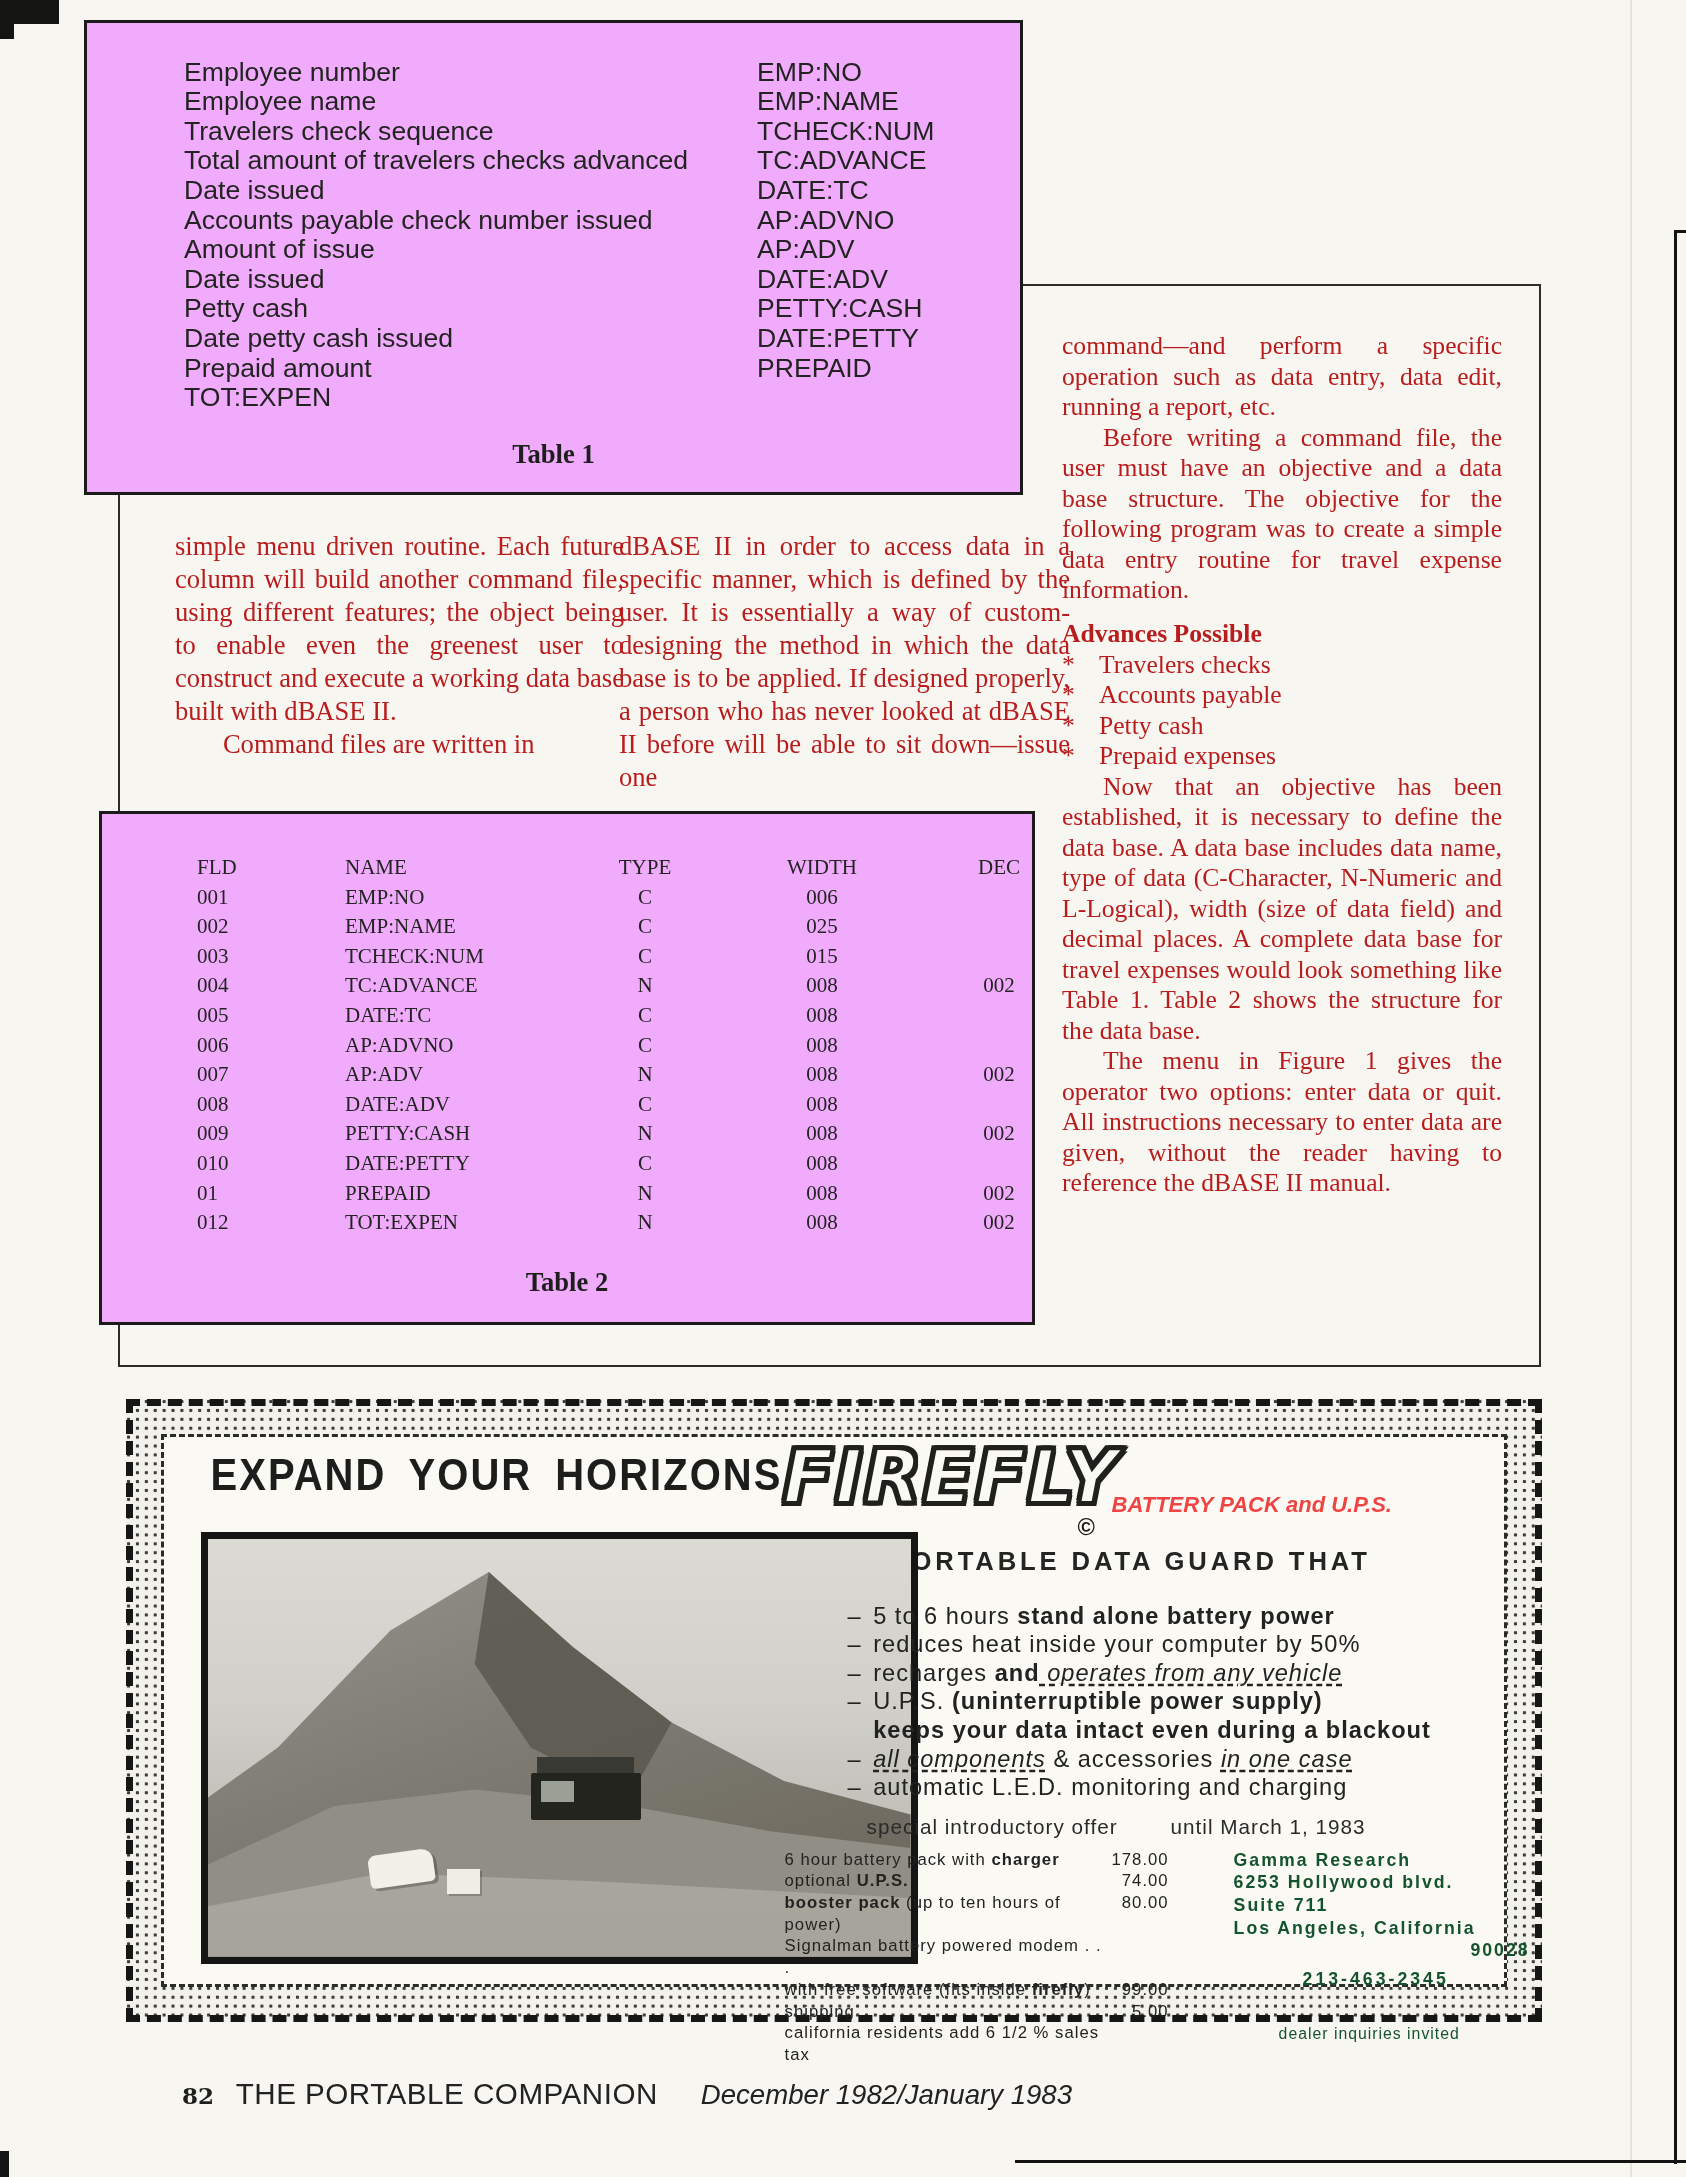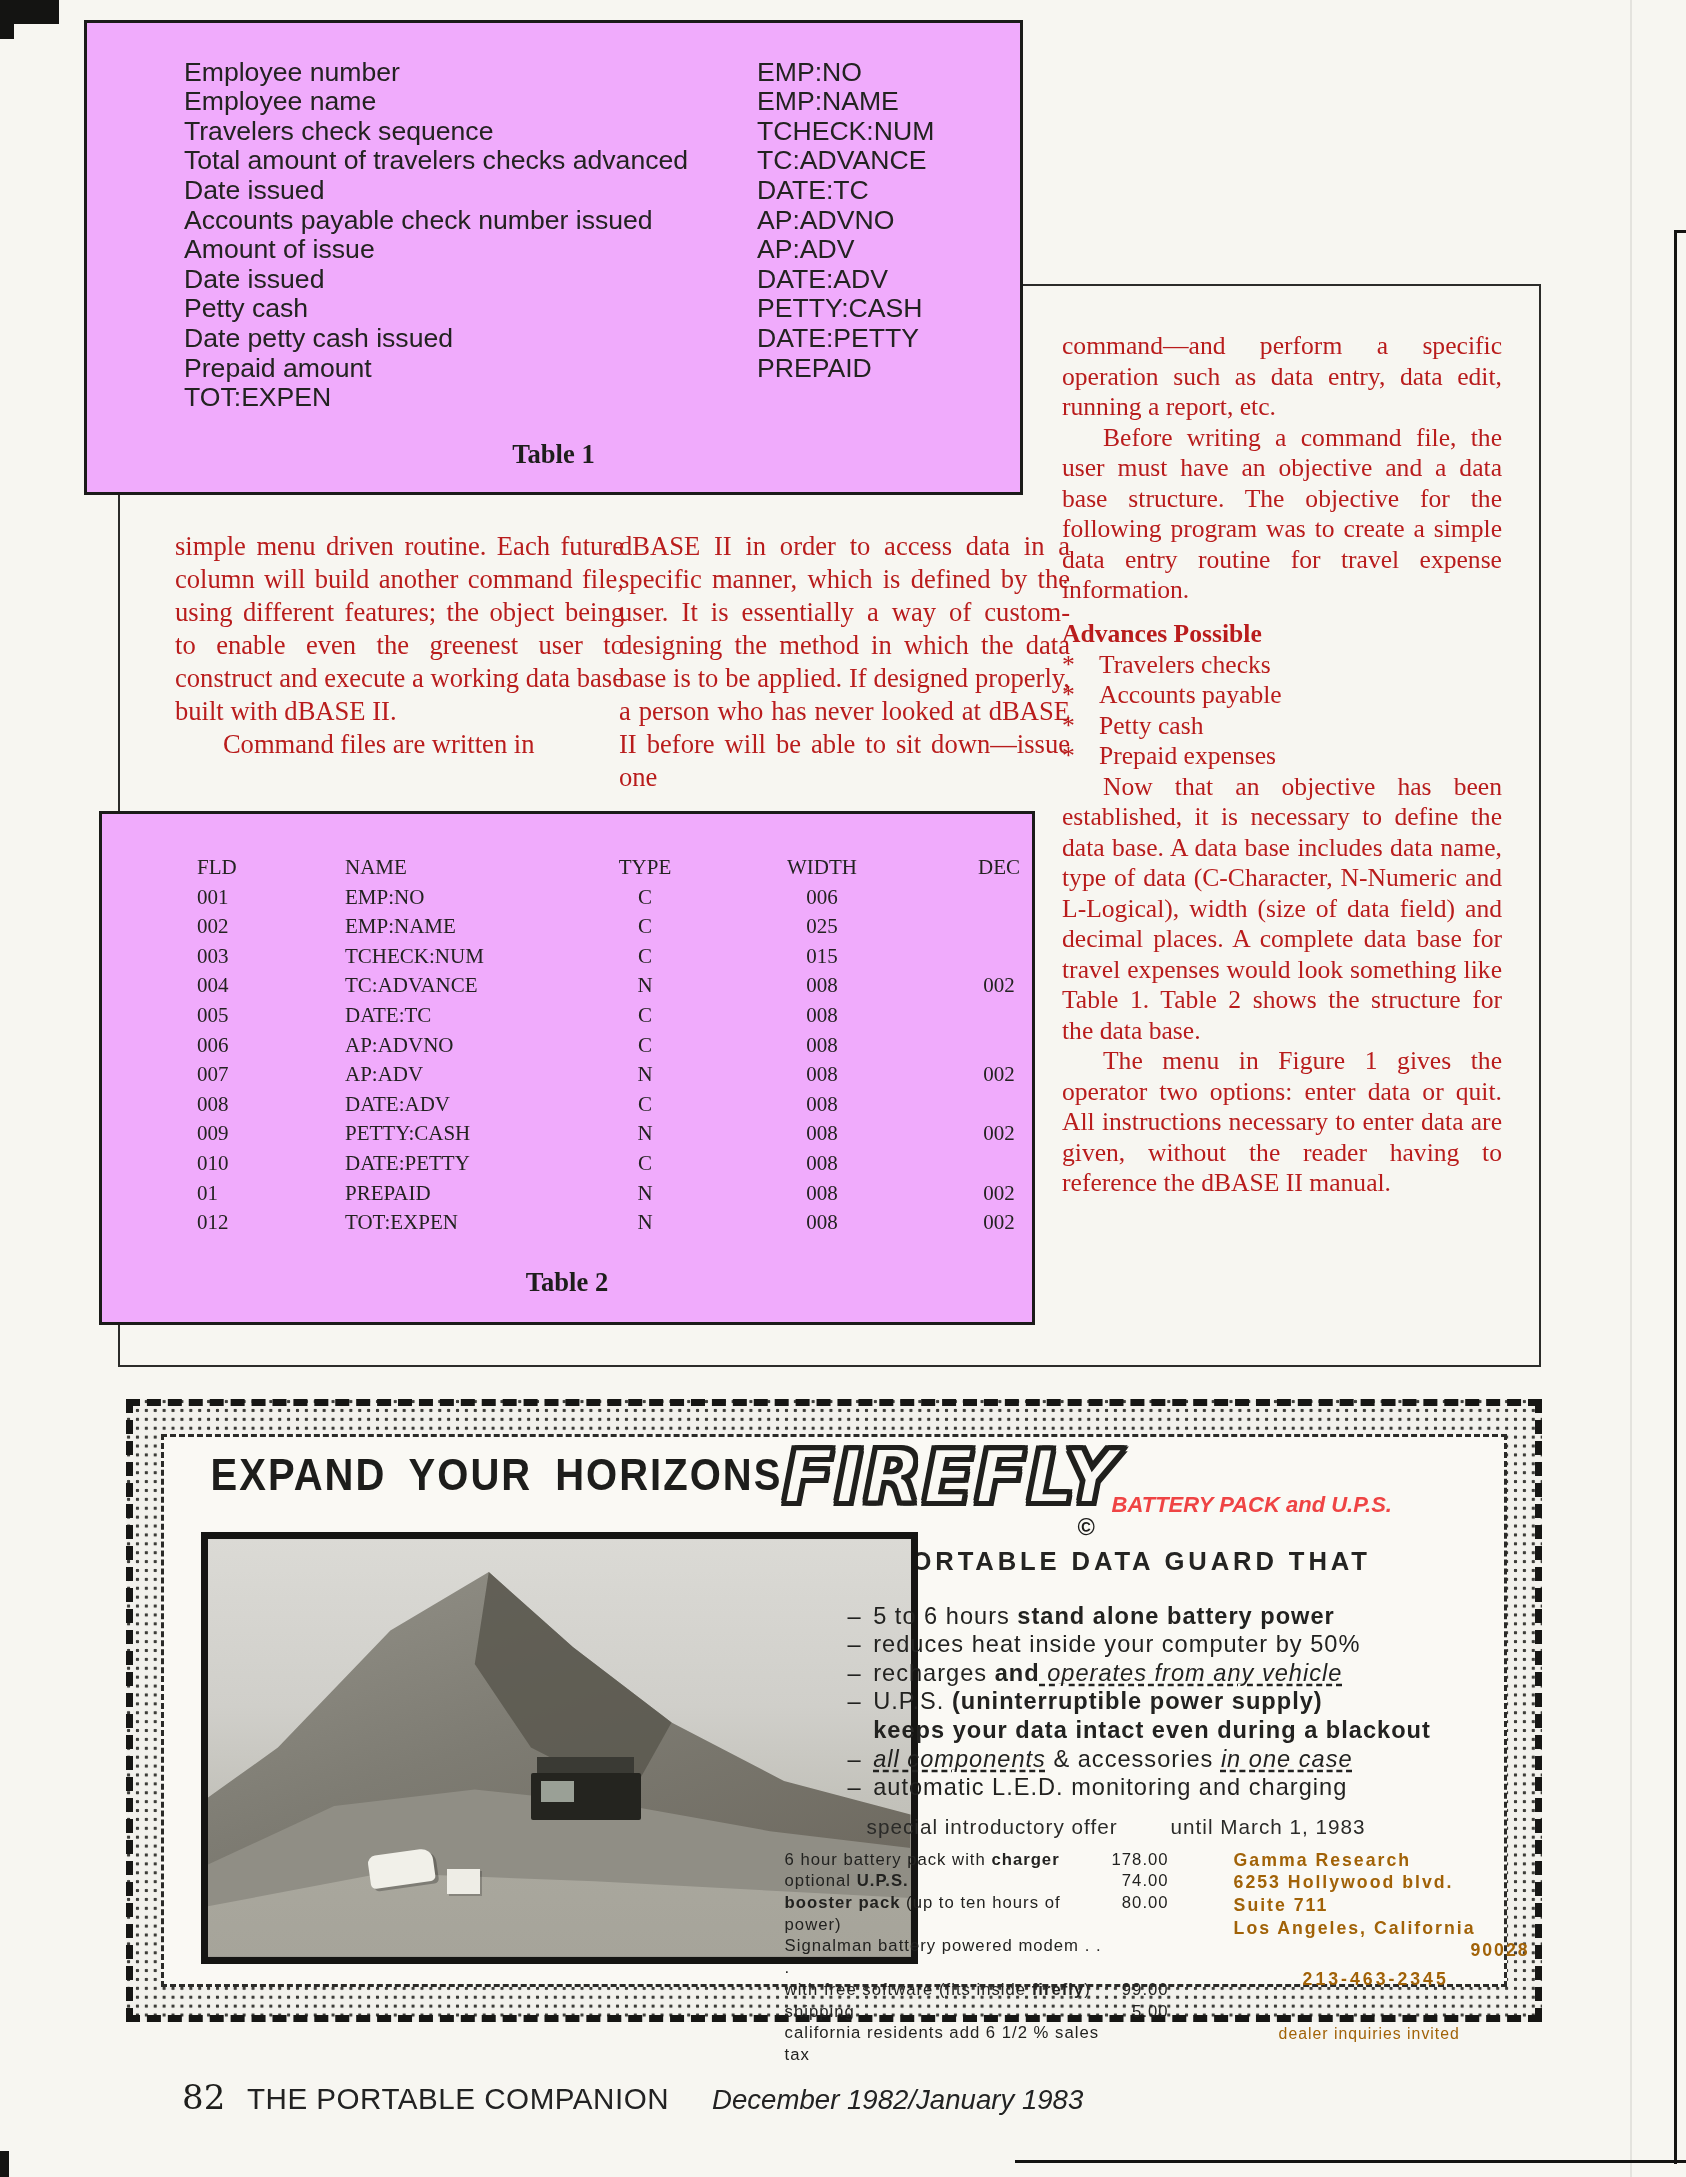--- a/index.html
+++ b/index.html
@@ -116,27 +116,27 @@
     font-size:20.7px;letter-spacing:1px;color:#2a2a28;}
   .ad-offer .gap{display:inline-block;width:53px;}
   .ad-prices{left:621px;top:412px;width:384px;
     font-family:Liberation Sans, sans-serif;font-size:16.7px;line-height:21.7px;
     letter-spacing:1px;color:#222220;}
   .price-row{display:flex;}
   .price-row .desc{flex:1 1 auto;}
   .price-row .amt{width:63px;text-align:right;flex:0 0 auto;}
   .ad-address{left:1070px;top:412px;width:296px;
     font-family:"Liberation Sans",sans-serif;font-size:17.7px;line-height:22.7px;
-    letter-spacing:2px;font-weight:bold;color:#a16207;}
+    letter-spacing:2px;font-weight:bold;color:#14532d;}
   .ad-address .zip{text-align:right;}
   .ad-phone{margin-top:5.9px;padding-left:69px;letter-spacing:3px;}
   .ad-dealer{font-weight:normal;font-size:15.8px;letter-spacing:1px;padding-left:45px;margin-top:32px;}
   
   .footer{left:182px;top:2077px;display:flex;align-items:baseline;}
-  .footer .pg{font-family:"DejaVu Serif",serif;font-weight:normal;font-size:34px;}
+  .footer .pg{font-family:"DejaVu Serif",serif;font-weight:bold;font-size:23px;}
   .footer .mag{font-family:"Liberation Sans",sans-serif;font-size:29.6px;
     margin-left:21.7px;letter-spacing:0.5px;color:#222;}
   .footer .iss{font-family:"Liberation Sans",sans-serif;font-style:italic;
     font-size:27.6px;margin-left:43px;color:#222;}
 </style>
 </head>
 <body>
 
 <div class="abs art" style="left:0;top:0;width:59px;height:23.6px;"></div>
 <div class="abs art" style="left:0;top:0;width:13.8px;height:39px;"></div>

